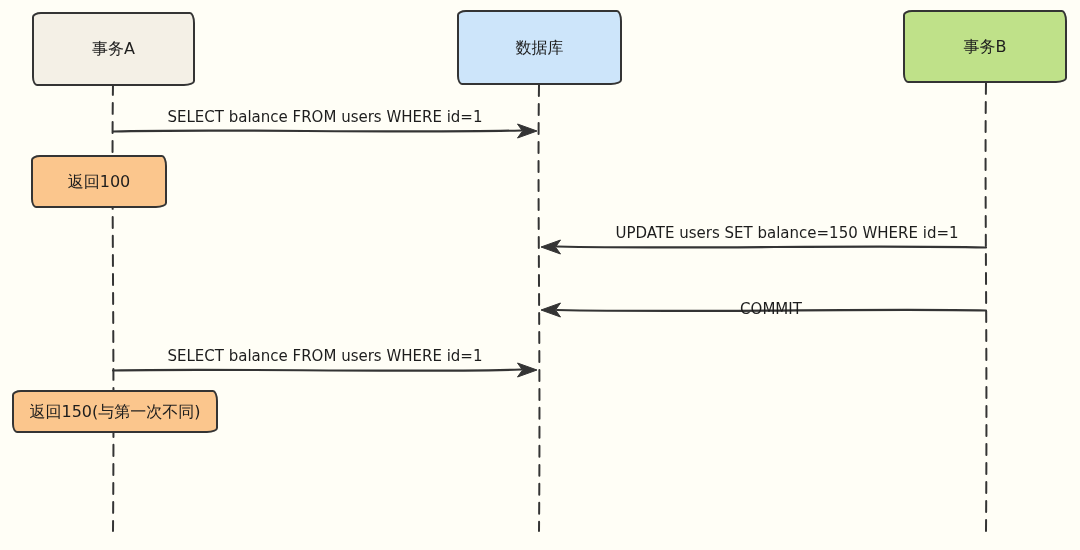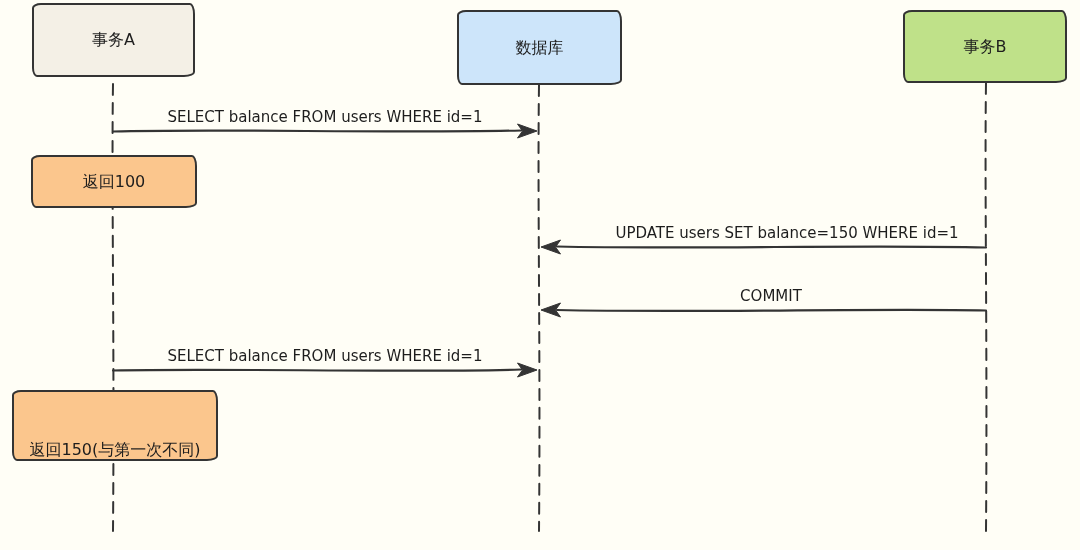--- a/index.html
+++ b/index.html
@@ -46,37 +46,37 @@
     align-items: center;
     justify-content: center;
     border: 2.4px solid var(--stroke, #343434);
     border-radius: 9px 5px 11px 5px / 5px 11px 5px 9px;
     color: var(--text, #1d1d1d);
     font-size: 16px;
     box-sizing: border-box;
     text-align: center;
     line-height: 1.2;
   }
-  .actor-a   { left: 32px;  top: 3px; width: 163px; height: 74px; background: var(--actor-a-fill, #f4f0e6); }
+  .actor-a   { left: 32px;  top: 12px; width: 163px; height: 74px; background: var(--actor-a-fill, #f4f0e6); }
   .actor-db  { left: 457px; top: 10px; width: 165px; height: 75px; background: var(--database-fill, #cde5fa); }
   .actor-b   { left: 903px; top: 10px; width: 164px; height: 73px; background: var(--actor-b-fill, #bfe189); text-align: right; }
-  .note-1    { left: 31px;  top: 155px; width: 166px; height: 53px; background: var(--note-fill, #fbc68d); }
-  .note-2    { left: 12px;  top: 390px; width: 206px; height: 71px; background: var(--note-fill, #fbc68d); align-items: flex-end; }
+  .note-1    { left: 31px;  top: 155px; width: 136px; height: 53px; background: var(--note-fill, #fbc68d); }
+  .note-2    { left: 12px;  top: 390px; width: 206px; height: 43px; background: var(--note-fill, #fbc68d); }
   .msg-label {
     position: absolute;
     color: var(--text, #1d1d1d);
     font-size: 15px;
     text-align: center;
     white-space: nowrap;
     height: 22px;
     line-height: 22px;
   }
   .msg-1 { left: 113px; top: 106px; width: 424px; }
   .msg-2 { left: 572px; top: 222px; width: 430px; }
-  .msg-3 { left: 556px; top: 285px; width: 430px; }
+  .msg-3 { left: 556px; top: 298px; width: 430px; }
   .msg-4 { left: 113px; top: 345px; width: 424px; }
 </style>
 </head>
 <body>
 
 <div class="canvas">
 
   <svg class="lines-layer" viewBox="0 0 1080 550">
 
     <path class="lifeline" d="M113 84 C 111.4 190, 114.6 340, 113 531"></path>

